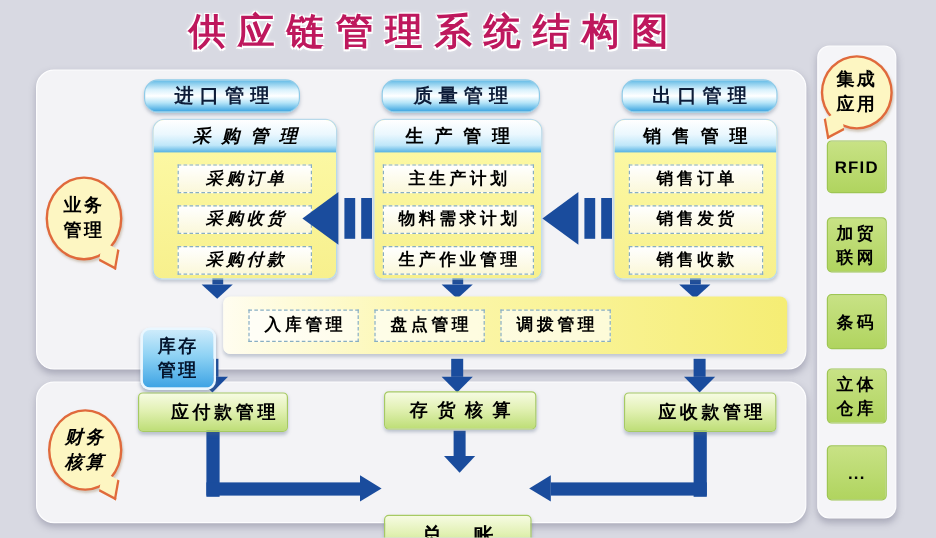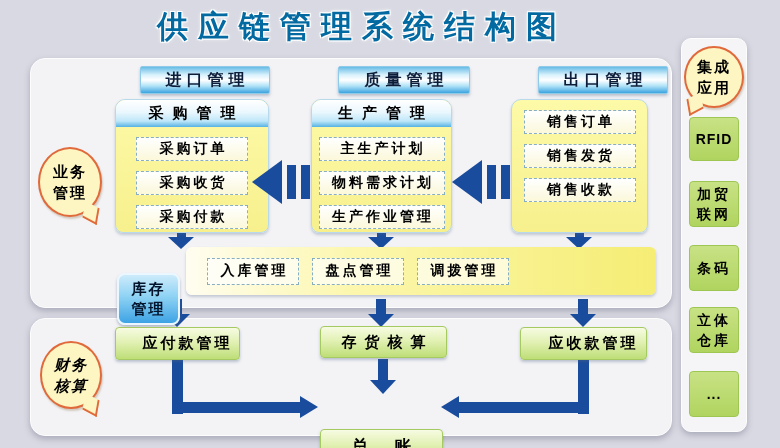--- a/index.html
+++ b/index.html
@@ -11,47 +11,47 @@
   html,body{width:780px;height:448px;}
   body{
     position:relative;overflow:hidden;
     background:#d8d9e2;
     font-family:"Liberation Sans","DejaVu Sans",sans-serif;
     font-weight:bold;color:#000;
   }
   
   .title{
     position:absolute;left:0;top:6px;width:724px;text-align:center;
-    font-size:31px;letter-spacing:10px;color:#0369a1;
+    font-size:31px;letter-spacing:10px;color:#be185d;
     text-shadow:-1px -1px 0 #fff,1px -1px 0 #fff,-1px 1px 0 #fff,1px 1px 0 #fff,0 0 4px #fff;
   }
   
   .panel{position:absolute;background:#f3f3f6;border:1px solid #fdfdfe;border-radius:15px;
          box-shadow:0 3px 6px rgba(100,100,125,.4);z-index:0;}
   .panel-top{left:30px;top:58px;width:642px;height:250px;}
   .panel-bottom{left:30px;top:318px;width:642px;height:118px;}
   .panel-side{left:681px;top:38px;width:66px;height:394px;border-radius:10px;background:#f5f5f8;}
   
   .pill{
-    position:absolute;height:28px;z-index:2;border-radius:2px;
+    position:absolute;height:28px;z-index:2;border-radius:12px;
     background:linear-gradient(180deg,#66bce6 0%,#d8f1fc 30%,#ffffff 50%,#b4e4f8 72%,#3ca4e0 100%);
     border:1px solid #8fcbe8;box-shadow:0 2px 3px rgba(80,100,130,.35);
     display:flex;align-items:center;justify-content:center;
-    font-size:16px;letter-spacing:5px;padding-left:5px;color:#0d1c38;margin-left:20px;
+    font-size:16px;letter-spacing:5px;padding-left:5px;color:#0d1c38;
   }
   .p1{left:120px;top:66px;width:130px;}
   .p2{left:318px;top:66px;width:132px;}
   .p3{left:518px;top:66px;width:130px;}
   
   .colgroup{
     position:absolute;z-index:2;border:1px solid #b8d9ea;border-radius:10px 10px 8px 8px;overflow:hidden;
     background:linear-gradient(180deg,#fdfaa8 0%,#f7f08d 100%);
     box-shadow:0 2px 3px rgba(80,100,130,.3);
   }
-  .c1{left:115px;top:99px;width:154px;height:134px;}
+  .c1{left:127px;top:99px;width:154px;height:134px;font-style:italic;}
   .c2{left:311px;top:99px;width:141px;height:134px;}
   .c3{left:511px;top:99px;width:137px;height:134px;}
   .colgroup .sub{
     height:27px;display:flex;align-items:center;justify-content:center;
     background:linear-gradient(180deg,#ffffff 0%,#eaf7fe 45%,#bfe7f9 78%,#55b2e4 100%);
     font-size:15px;letter-spacing:9px;padding-left:9px;
   }
   .colgroup .body{padding-top:10px;display:flex;flex-direction:column;align-items:center;gap:10px;}
   .item{
     height:24px;display:flex;align-items:center;justify-content:center;
@@ -177,20 +177,21 @@
 <div class="colgroup c2">
   <div class="sub">生产管理</div>
   <div class="body">
     <div class="item">主生产计划</div>
     <div class="item">物料需求计划</div>
     <div class="item">生产作业管理</div>
   </div>
 </div>
 
 <div class="colgroup c3">
+  <div class="sub">销售管理</div>
   <div class="body">
     <div class="item">销售订单</div>
     <div class="item">销售发货</div>
     <div class="item">销售收款</div>
   </div>
 </div>
 
 <div class="al al1">
   <div class="tri"></div>
   <div class="bar"></div>

